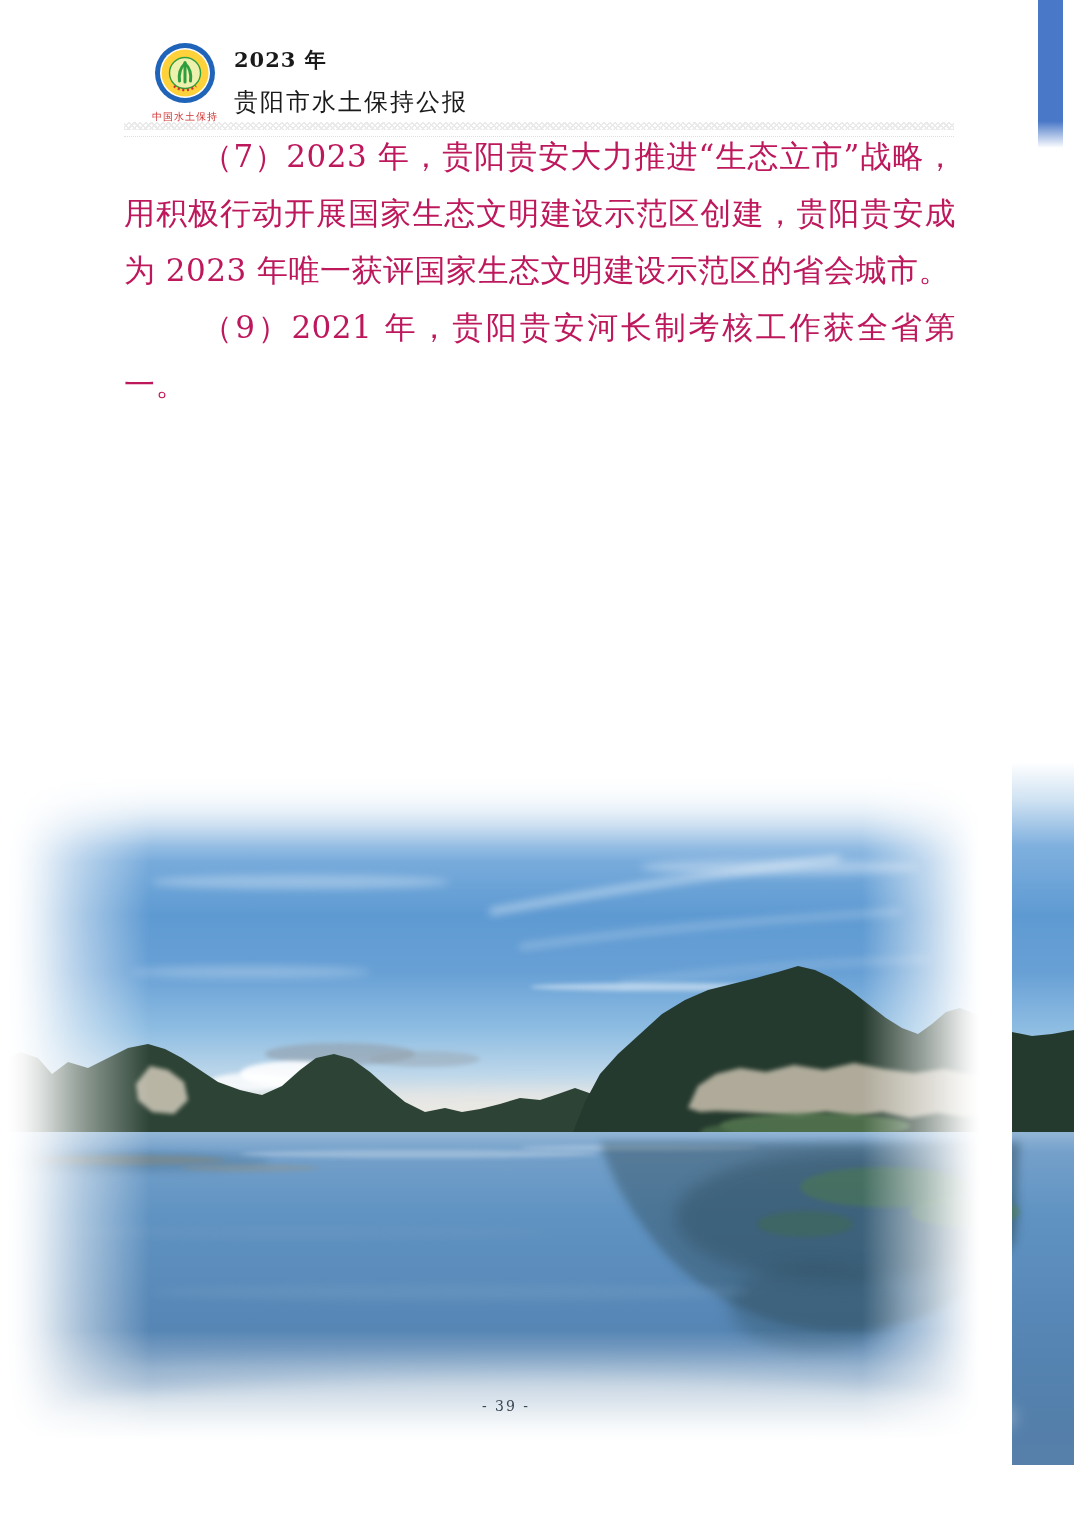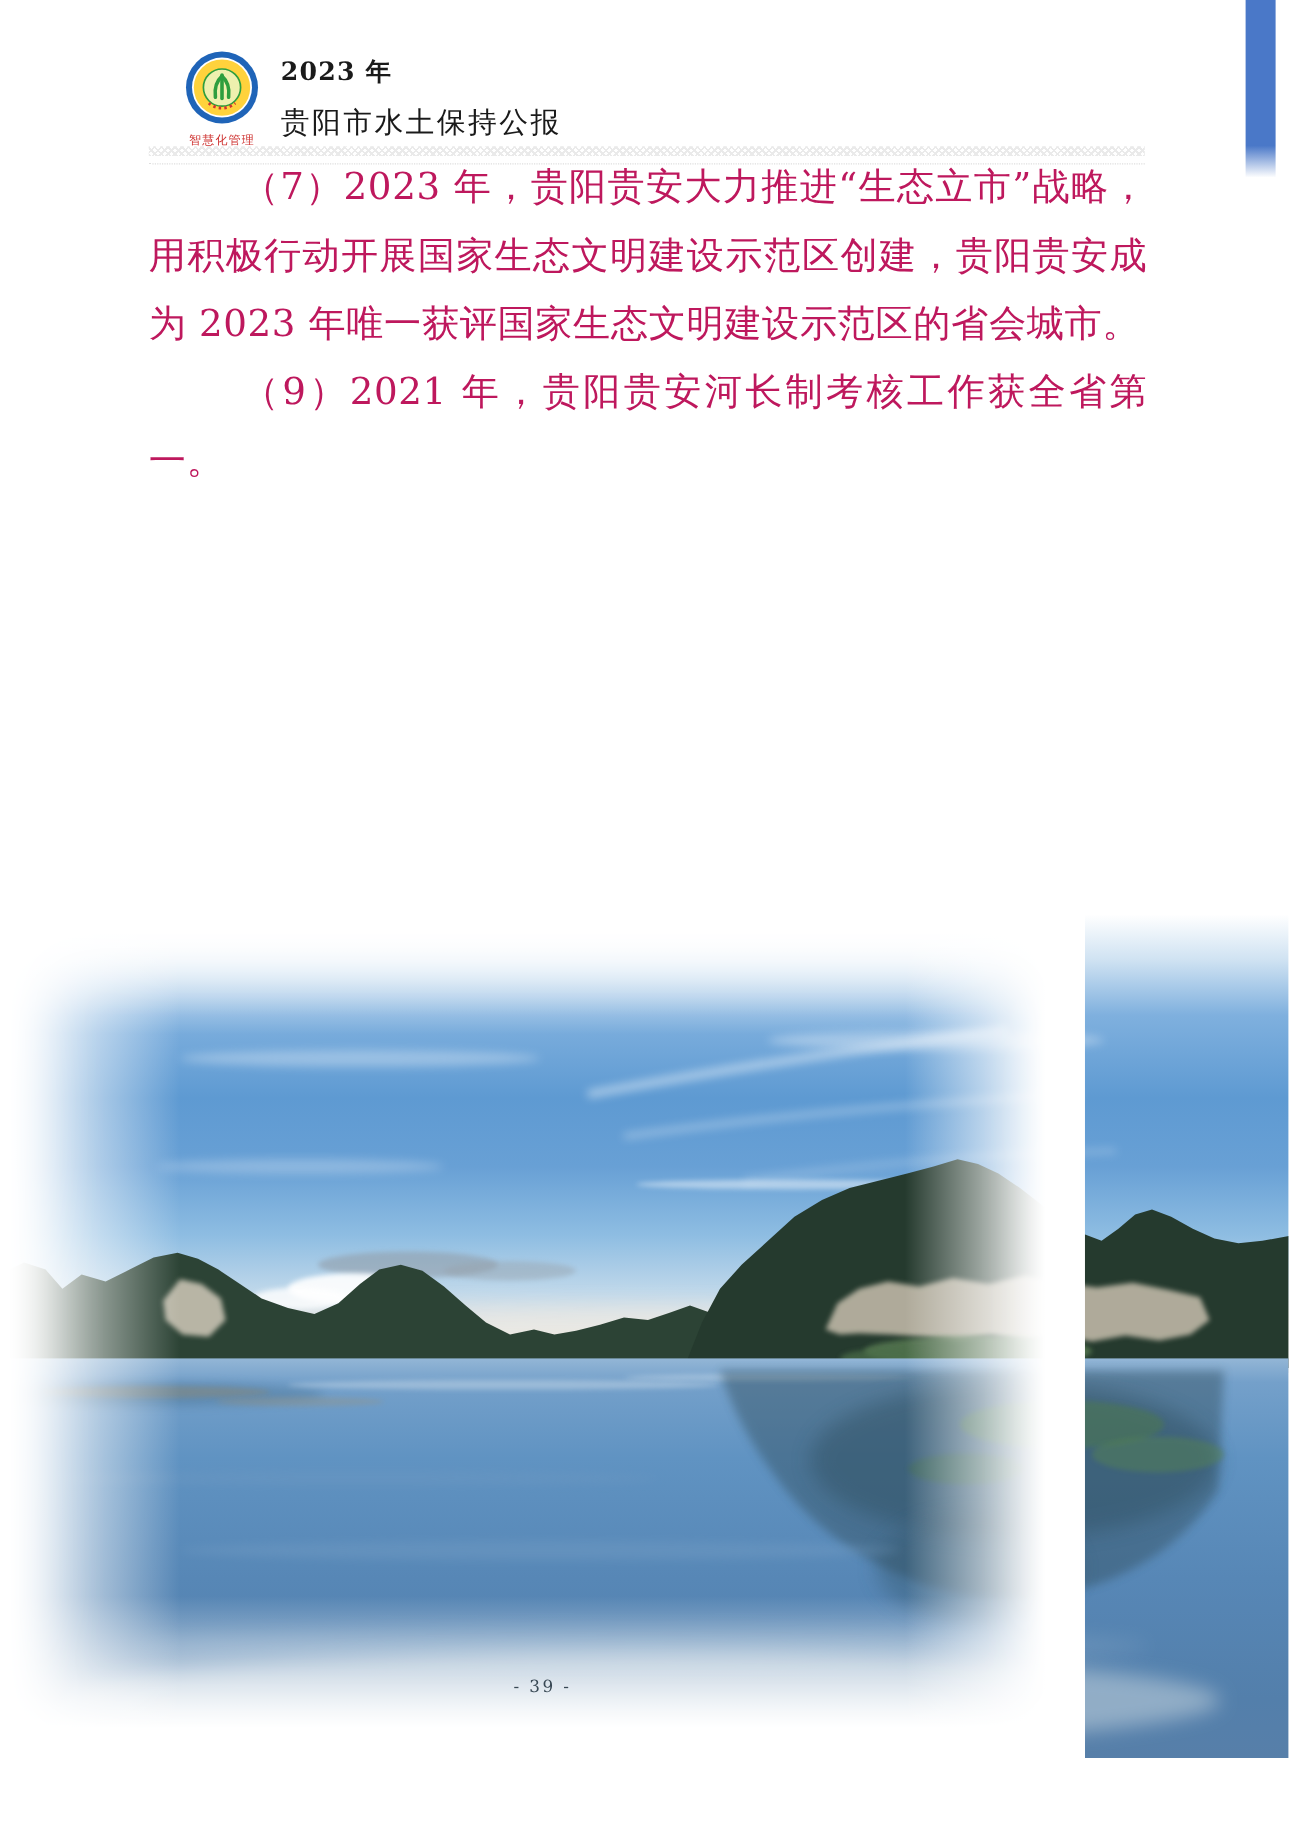--- a/index.html
+++ b/index.html
@@ -35,21 +35,21 @@
     border-top:1px dotted #dedede; }
 
   
   .body-text { position:absolute; left:124px; top:128px; width:832px; }
   .body-text p {
     font-size:31px; line-height:57px; text-align:justify; text-indent:2.5em;
     letter-spacing:.5px; color:#be185d;
   }
 
   
-  .photo { position:absolute; left:0; top:762px; width:904px; height:703px; }
+  .photo { position:absolute; left:0; top:762px; width:1012px; height:703px; }
   .photo svg { position:absolute; left:0; top:0; }
   .feather { position:absolute; pointer-events:none; }
   .feather-top    { left:0; right:0; top:0; height:100px;
     background:linear-gradient(to bottom, #fff 6%, rgba(255,255,255,0) 100%); }
   .feather-bottom { left:0; right:0; bottom:0; height:135px;
     background:linear-gradient(to top, #fff 18%, rgba(255,255,255,0) 100%); }
   .feather-left   { left:0; top:0; bottom:0; width:150px;
     background:linear-gradient(to right, #fff 4%, rgba(255,255,255,0) 100%); }
   .feather-right  { right:0; top:0; bottom:0; width:150px;
     background:linear-gradient(to left, #fff 22%, rgba(255,255,255,0) 100%); }
@@ -74,21 +74,21 @@
         <circle cx="31" cy="31" r="30" fill="#1f64b8"></circle>
         <circle cx="31" cy="31" r="25" fill="#ffffff"></circle>
         <circle cx="31" cy="31" r="23.5" fill="#ffd23c"></circle>
         <circle cx="31" cy="31" r="15.5" fill="#eef0ae"></circle>
         <circle cx="31" cy="31" r="15.5" fill="none" stroke="#2e9e3e" stroke-width="1.4"></circle>
         <path d="M25.5 39 C24.5 31 26.5 25.5 31 21.5" stroke="#2e9e3e" stroke-width="3" fill="none" stroke-linecap="round"></path>
         <path d="M31 40 L31 20.5" stroke="#2e9e3e" stroke-width="3" stroke-linecap="round"></path>
         <path d="M36.5 39 C37.5 31 35.5 25.5 31 21.5" stroke="#2e9e3e" stroke-width="3" fill="none" stroke-linecap="round"></path>
         <path d="M20 44 A17 17 0 0 0 42 44" stroke="#cf3331" stroke-width="2.5" fill="none" stroke-dasharray="2 2.6"></path>
       </svg>
-      <div class="logo-caption">智慧化管理</div>
+      <div class="logo-caption">中国水土保持</div>
     </div>
     <div class="titles">
       <div class="title-year">2023 年</div>
       <div class="title-main">贵阳市水土保持公报</div>
     </div>
   </div>
 
   <div class="divider"></div>
   <div class="divider-dots"></div>
 

